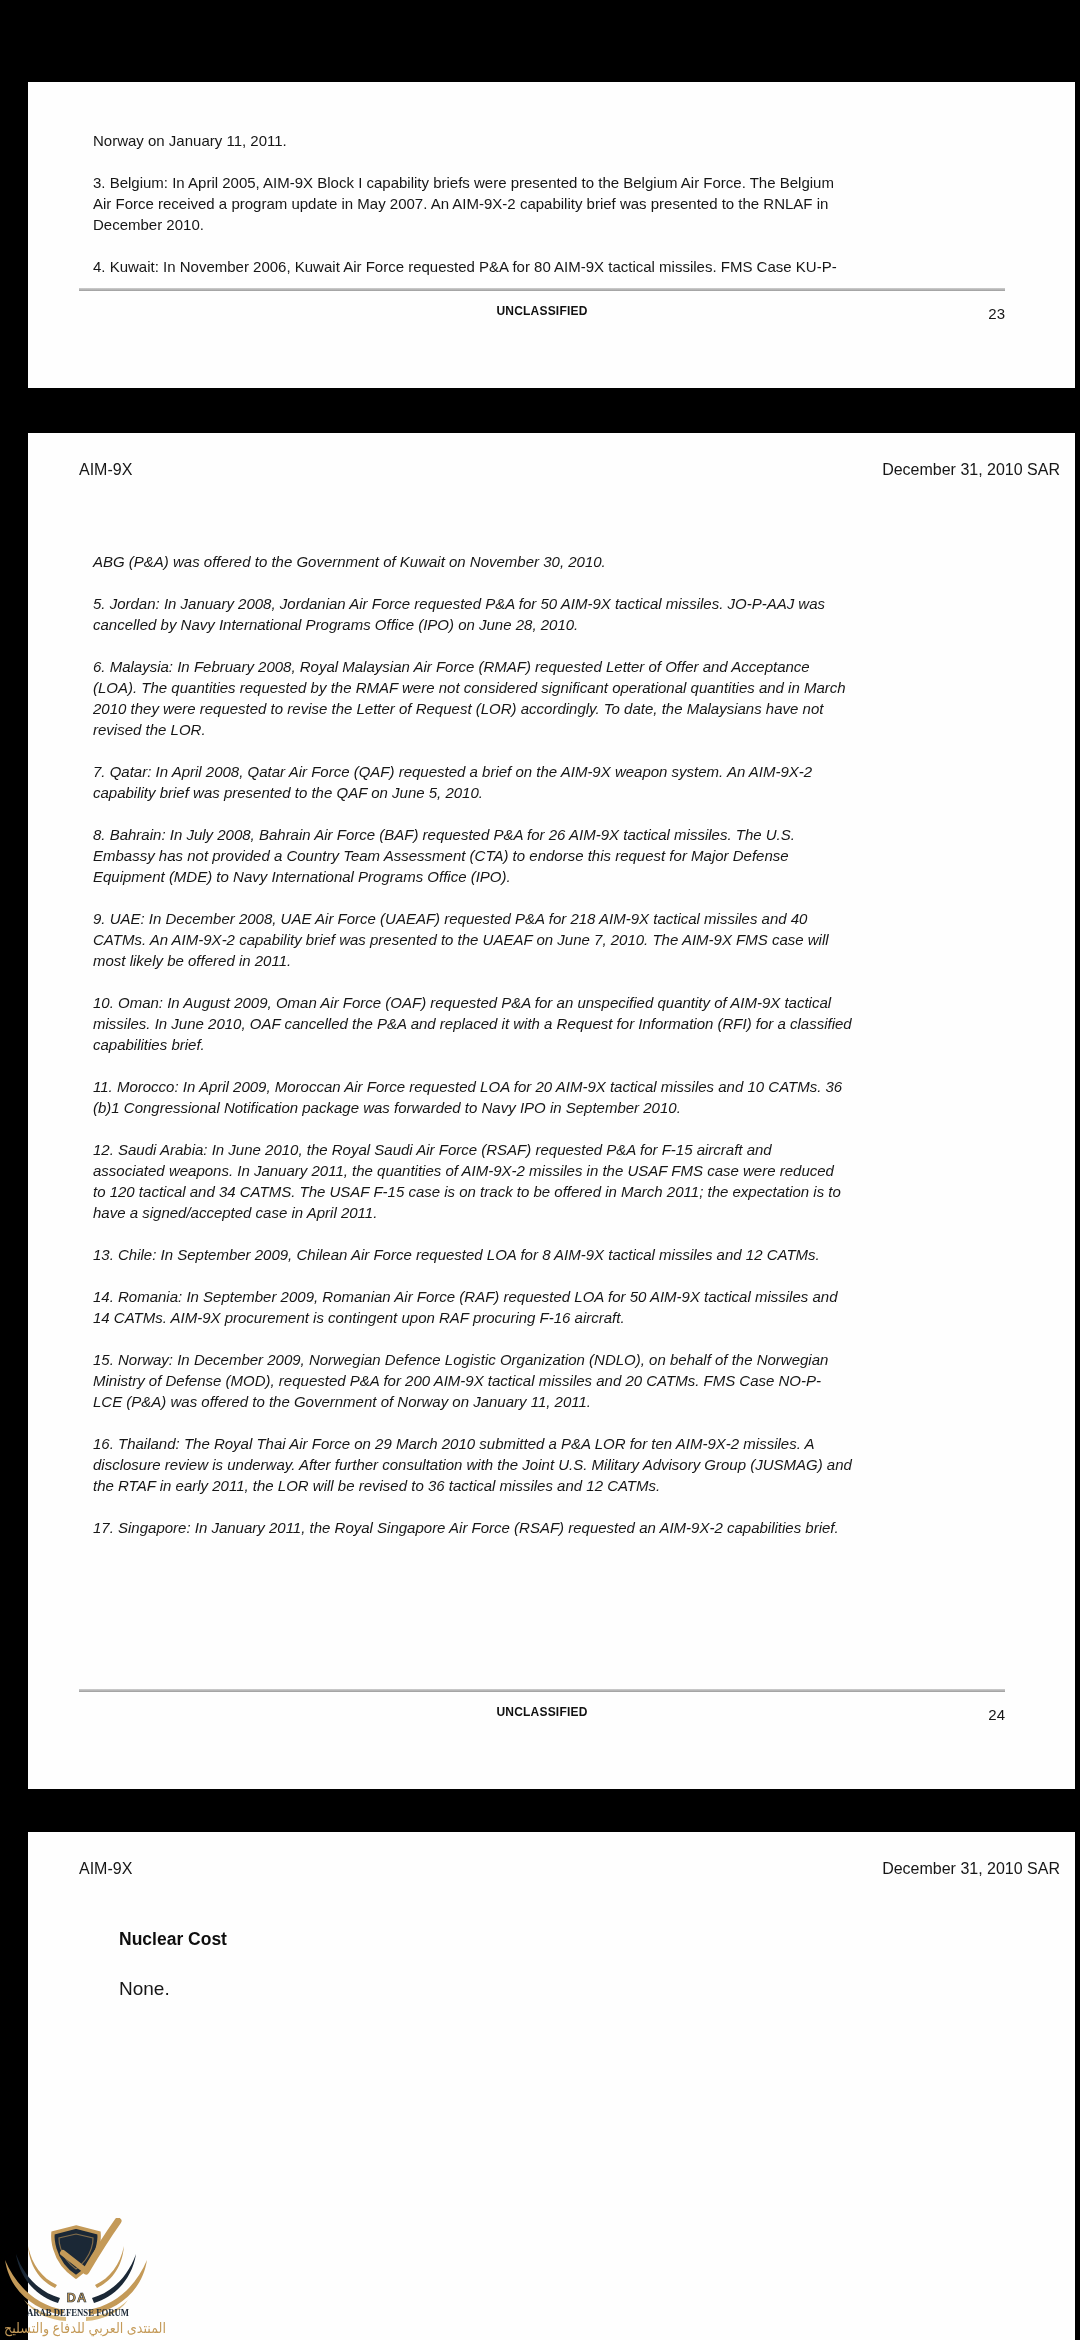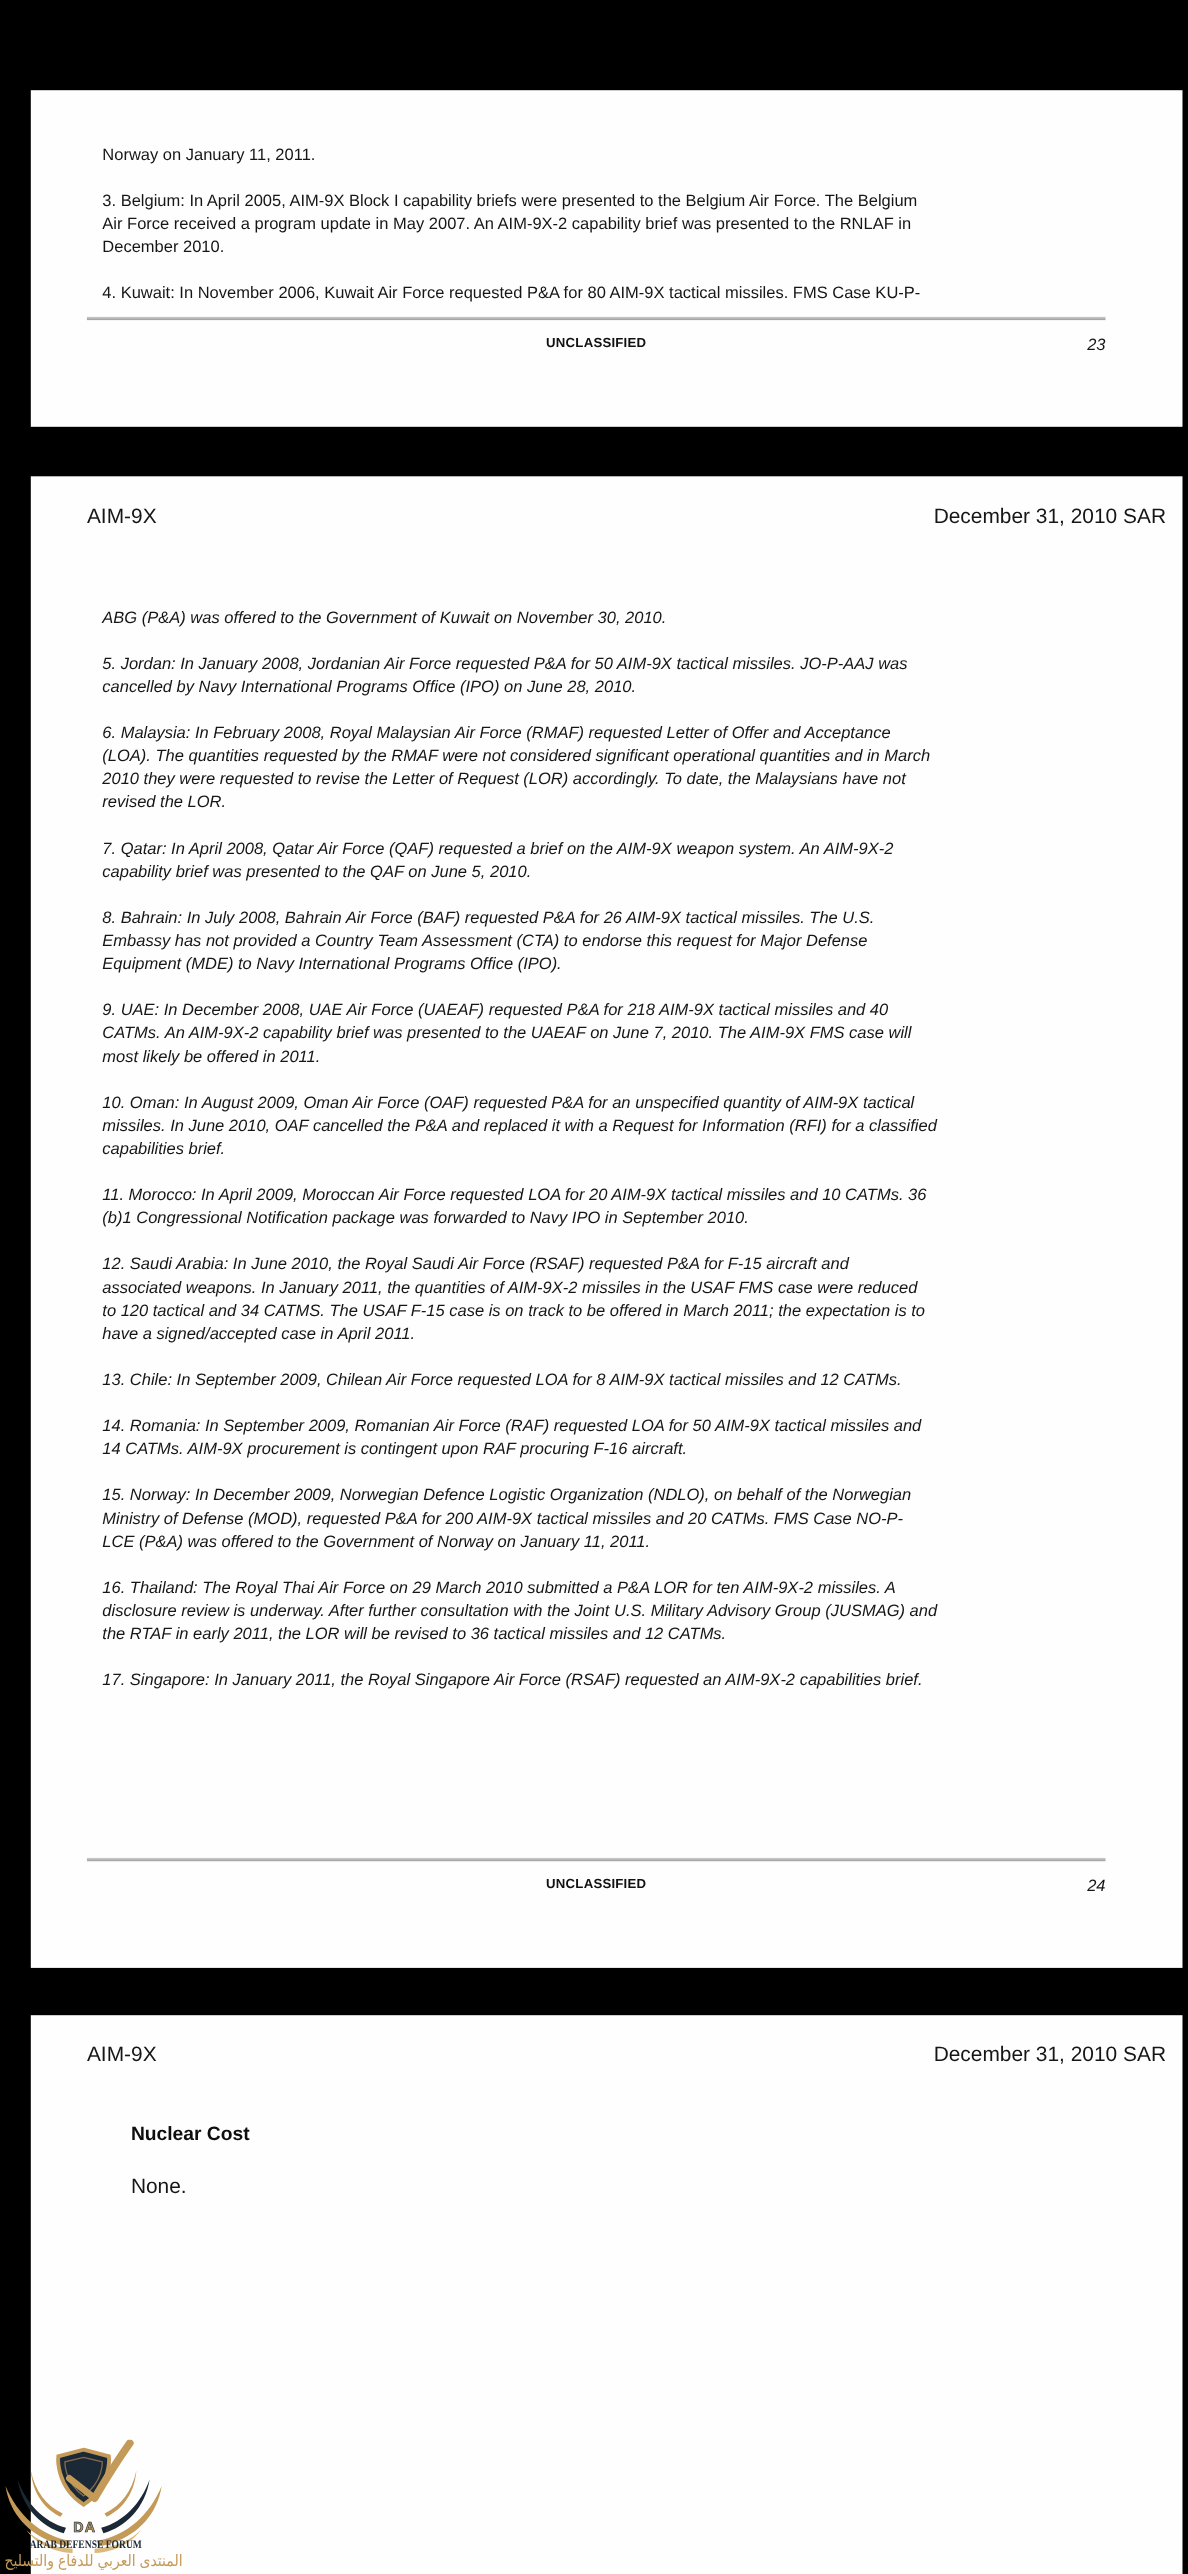--- a/index.html
+++ b/index.html
@@ -10,21 +10,21 @@
   .page{
     position:absolute;left:28px;width:1047px;background:#fefefe;
   }
   #page-23{top:82px;height:306px;}
   #page-24{top:433px;height:1356px;}
   #page-25{top:1832px;height:508px;}
 
   .page-header{
     position:absolute;left:51px;right:15px;top:27px;
     display:flex;justify-content:space-between;
-    font-size:19px;color:#161616;line-height:20px;
+    font-size:16px;color:#161616;line-height:20px;
   }
   .doc-body{
     position:absolute;left:65px;width:960px;
     font-size:15px;line-height:21px;color:#161616;
     white-space:pre-line;
   }
   #page-23 .doc-body{top:0;}
   #page-24 .doc-body{top:97px;font-style:italic;}
   .doc-body p{margin:0 0 21px 0;}
   .clipped-line{
@@ -38,21 +38,21 @@
     background:linear-gradient(#cfcfcf,#9d9d9d);
   }
   .footer-row{
     position:relative;height:21px;
   }
   .footer-classification{
     position:absolute;left:0;right:0;text-align:center;
     font-weight:bold;font-size:12px;color:#111;letter-spacing:.2px;
   }
   .footer-page-number{
-    position:absolute;right:0;top:1px;font-size:15px;color:#161616;font-style:italic;
+    position:absolute;right:0;top:1px;font-size:15px;color:#161616;
   }
   .section-block{
     position:absolute;left:51px;top:97px;color:#161616;margin-left:40px;
   }
   .section-heading{
     margin:0 0 28px 0;font-size:17.5px;font-weight:bold;color:#0e0e0e;
   }
   .section-text{
     margin:0;font-size:19px;line-height:21px;
   }

